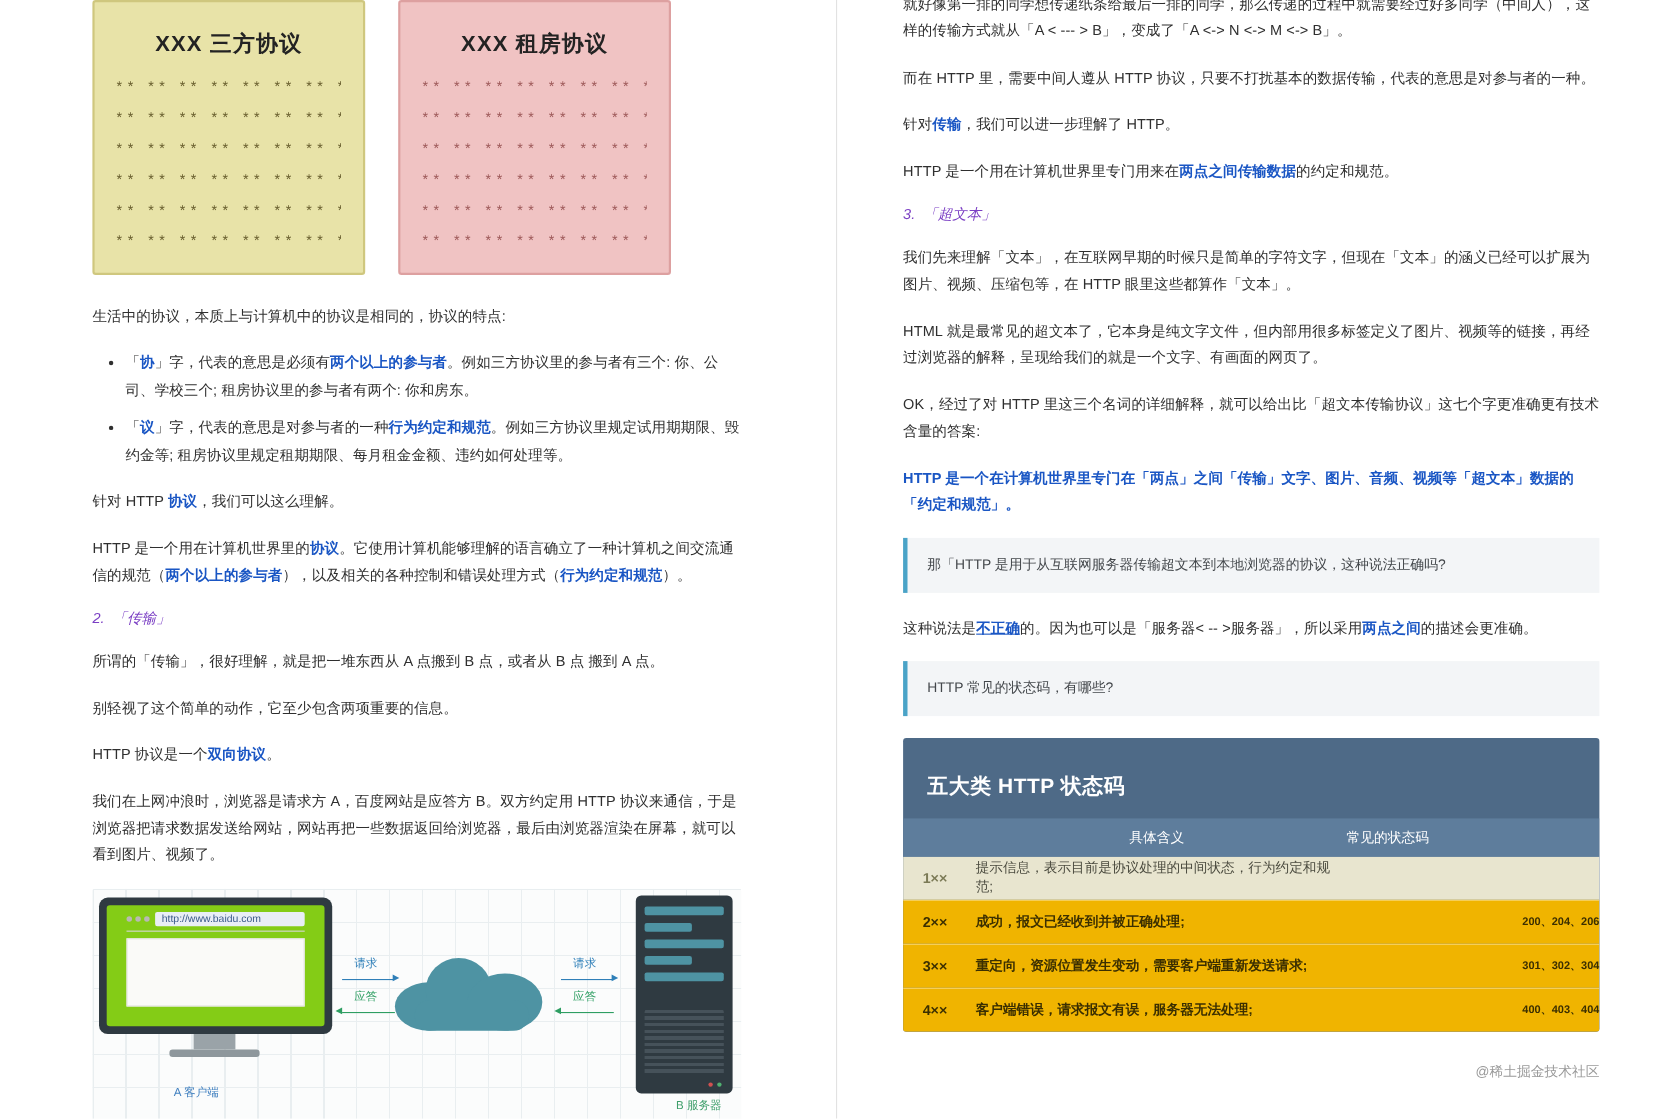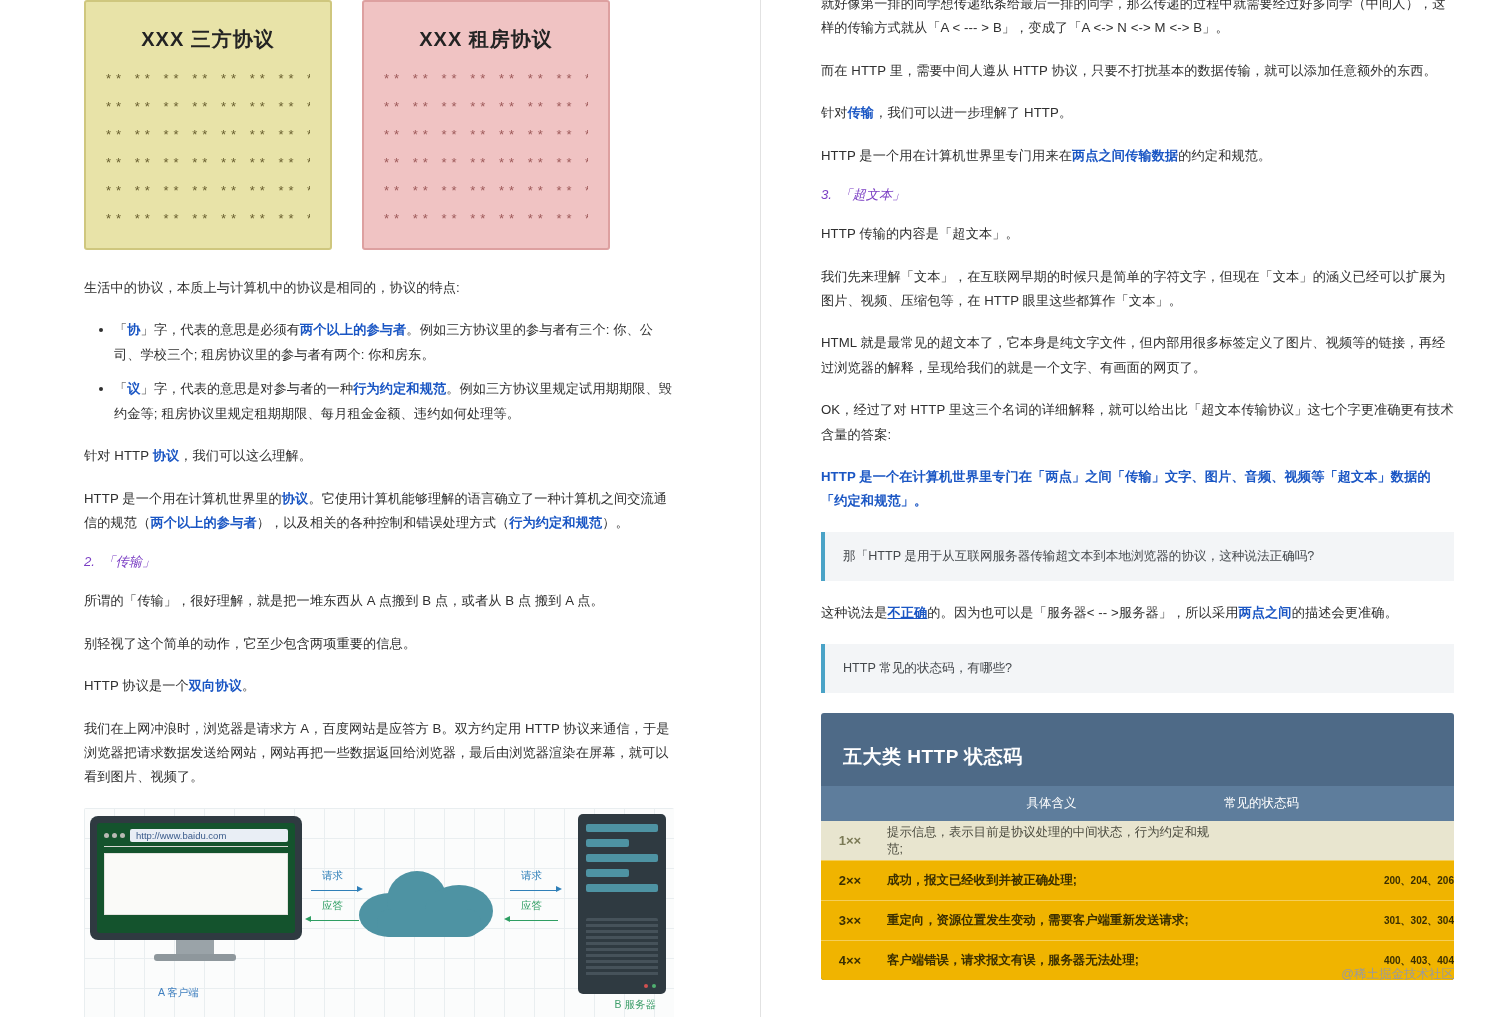--- a/index.html
+++ b/index.html
@@ -122,25 +122,25 @@
   .monitor {
     position: absolute;
     left: 6px; top: 8px;
     width: 212px; height: 124px;
     background: #2f3a41;
     border-radius: 8px;
     padding: 7px;
     box-sizing: border-box;
   }
   .monitor .screen {
-    background: #14532d;
+    background: #84cc16;
     width: 100%; height: 100%;
     border-radius: 3px;
     box-sizing: border-box;
-    padding: 6px 7px;
+    padding: 6px 18px;
   }
   .monitor .urlbar {
     display: flex;
     align-items: center;
     gap: 5px;
     border-bottom: 1px solid #d8d8d4;
     padding-bottom: 4px;
   }
   .monitor .dots { display: flex; gap: 3px; }
   .monitor .dots i {
@@ -412,27 +412,26 @@
       </div>
       <div class="label-server">B 服务器</div>
     </div>
 
   </div>
 
   <div class="col-divider"></div>
 
   <div class="col col-right">
     <p style="margin-top:-8px;">就好像第一排的同学想传递纸条给最后一排的同学，那么传递的过程中就需要经过好多同学（中间人），这样的传输方式就从「A &lt; --- &gt; B」，变成了「A &lt;-&gt; N &lt;-&gt; M &lt;-&gt; B」。</p>
-    <p>而在 HTTP 里，需要中间人遵从 HTTP 协议，只要不打扰基本的数据传输，就可以添加任意额外的东西。</p>
+    <p>而在 HTTP 里，需要中间人遵从 HTTP 协议，只要不打扰基本的数据传输，代表的意思是对参与者的一种。</p>
     <p><span>针对</span><span class="blue">传输</span><span>，我们可以进一步理解了 HTTP。</span></p>
     <p><span>HTTP 是一个用在计算机世界里专门用来在</span><span class="blue">两点之间传输数据</span><span>的约定和规范。</span></p>
 
     <div class="num-head"><span class="nm">3.</span>&nbsp;&nbsp;<span class="tl">「超文本」</span></div>
 
-    <p>HTTP 传输的内容是「超文本」。</p>
     <p>我们先来理解「文本」，在互联网早期的时候只是简单的字符文字，但现在「文本」的涵义已经可以扩展为图片、视频、压缩包等，在 HTTP 眼里这些都算作「文本」。</p>
     <p>HTML 就是最常见的超文本了，它本身是纯文字文件，但内部用很多标签定义了图片、视频等的链接，再经过浏览器的解释，呈现给我们的就是一个文字、有画面的网页了。</p>
     <p>OK，经过了对 HTTP 里这三个名词的详细解释，就可以给出比「超文本传输协议」这七个字更准确更有技术含量的答案:</p>
     <p class="highlight-para">HTTP 是一个在计算机世界里专门在「两点」之间「传输」文字、图片、音频、视频等「超文本」数据的「约定和规范」。</p>
 
     <div class="quote">那「HTTP 是用于从互联网服务器传输超文本到本地浏览器的协议，这种说法正确吗?</div>
 
     <p><span>这种说法是</span><span class="u-wrong">不正确</span><span>的。因为也可以是「服务器&lt; -- &gt;服务器」，所以采用</span><span class="blue">两点之间</span><span>的描述会更准确。</span></p>
 
     <div class="quote">HTTP 常见的状态码，有哪些?</div>

